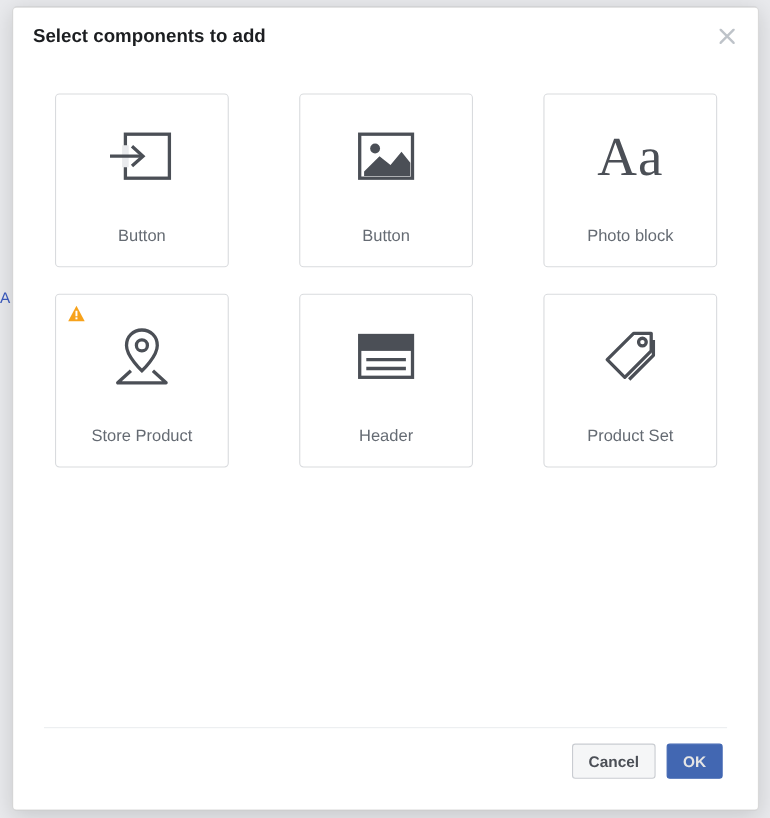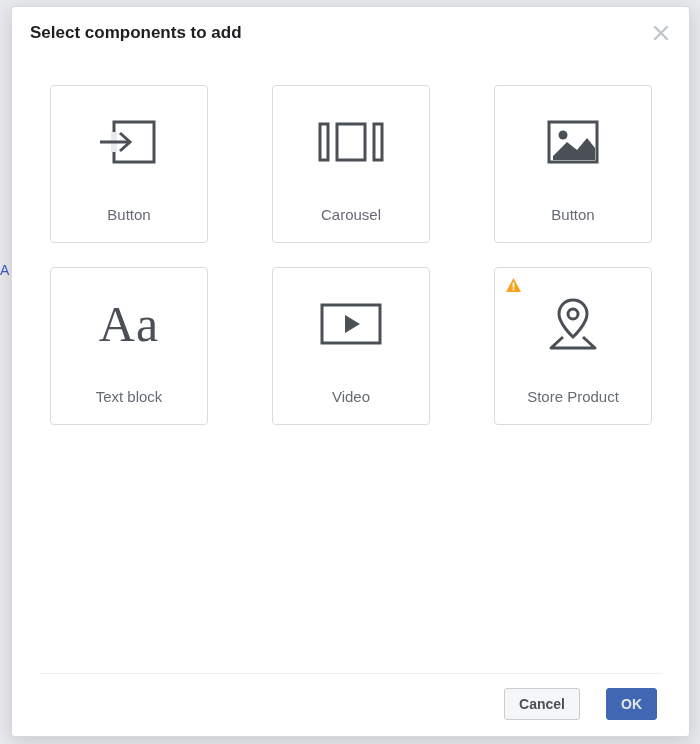--- a/index.html
+++ b/index.html
@@ -96,25 +96,25 @@
     }
     .text-aa {
       font-family: Georgia, serif;
       font-size: 50px;
       letter-spacing: 1px;
       color: #4b4f56;
       line-height: 1;
     }
     .modal-footer {
       border-top: 1px solid #eceef0;
-      margin: 0 28px;
+      margin: 12px 28px;
       padding: 14px 4px 16px 4px;
       display: flex;
       justify-content: flex-end;
-      gap: 26px;
+      gap: 10px;
     }
     .btn {
       height: 32px;
       padding: 0 14px;
       font-size: 14px;
       font-weight: 600;
       border-radius: 3px;
       cursor: pointer;
       display: inline-flex;
       align-items: center;
@@ -156,78 +156,82 @@
           <svg width="58" height="48" viewBox="0 0 58 48">
             <rect x="14" y="4" width="40" height="40" fill="none" stroke="#4b4f56" stroke-width="3"></rect>
             <line x1="14" y1="14" x2="14" y2="34" stroke="#e9eaed" stroke-width="6"></line>
             <line x1="0" y1="24" x2="28" y2="24" stroke="#4b4f56" stroke-width="3"></line>
             <path d="M20 15 L30 24 L20 33" fill="none" stroke="#4b4f56" stroke-width="3" stroke-linejoin="miter"></path>
           </svg>
         </div>
         <div class="card-label">Button</div>
       </div>
 
-      <div class="card">
-        <div class="card-icon">
-          <svg width="66" height="48" viewBox="0 0 66 48">
-            <path d="M10 6 L10 42 L2 42 L2 6 Z" fill="none" stroke="#4b4f56" stroke-width="3"></path>
-            <rect x="19" y="6" width="28" height="36" fill="none" stroke="#4b4f56" stroke-width="3"></rect>
-            <path d="M56 6 L56 42 L64 42 L64 6 Z" fill="none" stroke="#4b4f56" stroke-width="3"></path>
-          </svg>
-        </div>
-        <div class="card-label">Carousel</div>
-      </div>
 
       <div class="card">
         <div class="card-icon">
           <svg width="56" height="48" viewBox="0 0 56 48">
             <rect x="4" y="4" width="48" height="40" fill="none" stroke="#4b4f56" stroke-width="3"></rect>
             <circle cx="18" cy="17" r="4.5" fill="#4b4f56"></circle>
             <path d="M8 38 L22 24 L32 32 L42 20 L50 30 L50 42 L8 42 Z" fill="#4b4f56"></path>
           </svg>
         </div>
         <div class="card-label">Button</div>
       </div>
 
       <div class="card">
         <div class="card-icon">
           <span class="text-aa">Aa</span>
         </div>
-        <div class="card-label">Text block</div>
-      </div>
-
-      <div class="card">
-        <div class="card-icon">
-          <svg width="64" height="44" viewBox="0 0 64 44">
-            <rect x="3" y="3" width="58" height="38" fill="none" stroke="#4b4f56" stroke-width="3"></rect>
-            <path d="M26 13 L41 22 L26 31 Z" fill="#4b4f56"></path>
-          </svg>
-        </div>
-        <div class="card-label">Video</div>
-      </div>
+        <div class="card-label">Photo block</div>
+      </div>
+
 
       <div class="card">
         <div class="badge-warning">
           <svg width="17" height="16" viewBox="0 0 17 16">
             <path d="M8.5 1 L16 15 L1 15 Z" fill="#f7a21b"></path>
             <rect x="7.6" y="5.5" width="1.8" height="5" fill="#fff"></rect>
             <rect x="7.6" y="11.5" width="1.8" height="1.8" fill="#fff"></rect>
           </svg>
         </div>
         <div class="card-icon">
           <svg width="56" height="54" viewBox="0 0 56 54">
             <path d="M28 3 C20 3 14 9 14 17 C14 27 28 40 28 40 C28 40 42 27 42 17 C42 9 36 3 28 3 Z" fill="none" stroke="#4b4f56" stroke-width="3"></path>
             <circle cx="28" cy="17" r="5" fill="none" stroke="#4b4f56" stroke-width="3"></circle>
             <path d="M18 40 L6 51 L50 51 L38 40" fill="none" stroke="#4b4f56" stroke-width="3" stroke-linejoin="round"></path>
           </svg>
         </div>
         <div class="card-label">Store Product</div>
       </div>
 
-
+      <div class="card">
+        <div class="card-icon">
+          <svg width="56" height="46" viewBox="0 0 56 46">
+            <rect x="4" y="4" width="48" height="38" fill="none" stroke="#4b4f56" stroke-width="3"></rect>
+            <rect x="4" y="4" width="48" height="14" fill="#4b4f56"></rect>
+            <line x1="10" y1="26" x2="46" y2="26" stroke="#4b4f56" stroke-width="3"></line>
+            <line x1="10" y1="34" x2="46" y2="34" stroke="#4b4f56" stroke-width="3"></line>
+          </svg>
+        </div>
+        <div class="card-label">Header</div>
+      </div>
+
+      <div class="card">
+        <div class="card-icon">
+          <svg width="54" height="54" viewBox="0 0 54 54">
+            <g transform="rotate(0 27 27)">
+              <path d="M30 6 L46 6 L46 22 L22 46 L6 30 Z" fill="none" stroke="#4b4f56" stroke-width="3" stroke-linejoin="round"></path>
+              <circle cx="38" cy="14" r="3.5" fill="none" stroke="#4b4f56" stroke-width="3"></circle>
+              <path d="M48 12 L48 26 L26 48" fill="none" stroke="#4b4f56" stroke-width="3" stroke-linejoin="round"></path>
+            </g>
+          </svg>
+        </div>
+        <div class="card-label">Product Set</div>
+      </div>
 
     </div>
   </div>
 
   <div class="modal-footer">
     <button class="btn btn-default">Cancel</button>
     <button class="btn btn-primary">OK</button>
   </div>
 
 </div>

